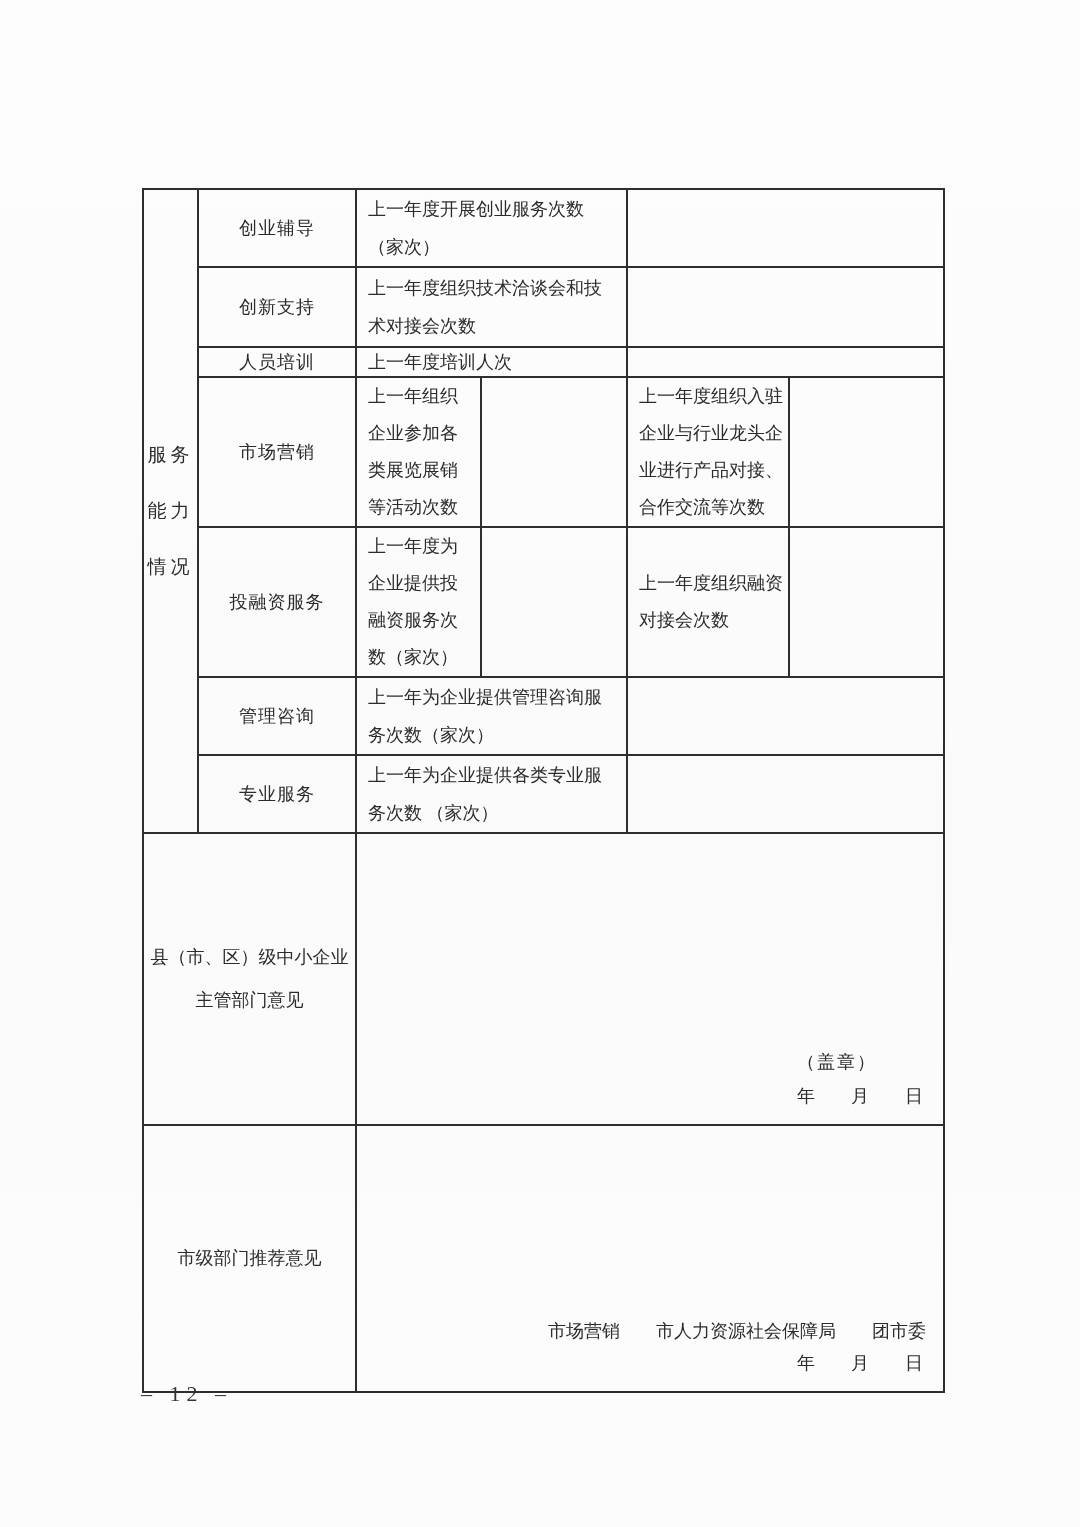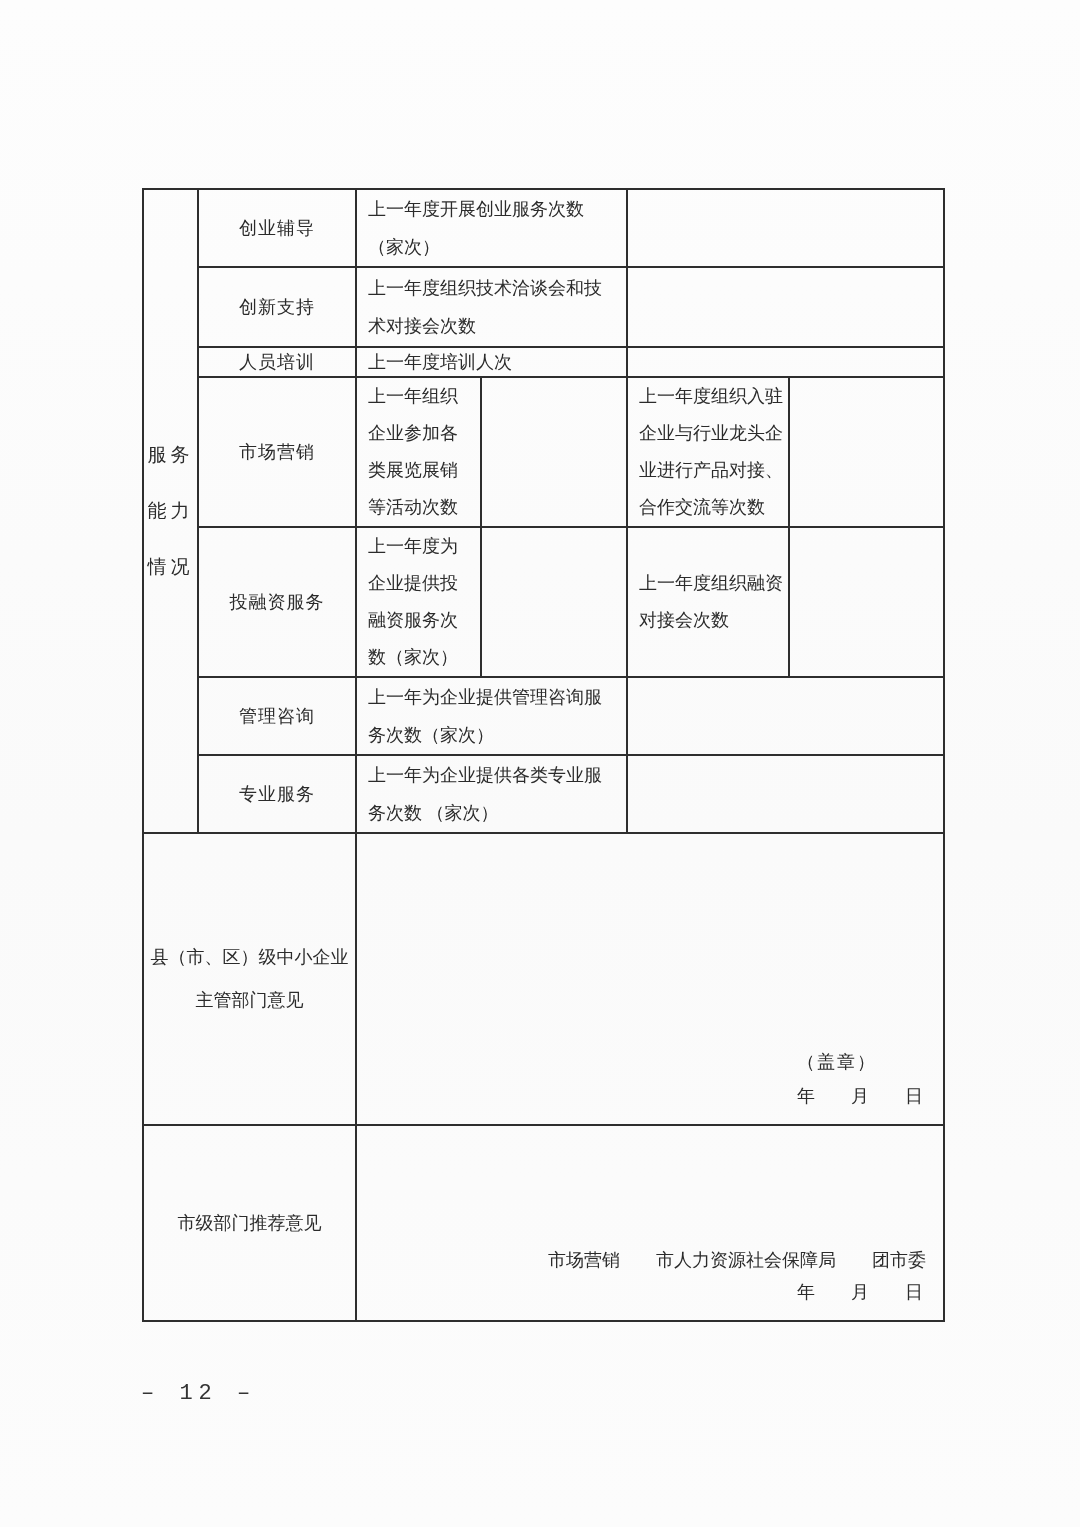--- a/index.html
+++ b/index.html
@@ -78,21 +78,21 @@
     bottom: 48px;
     font-size: 18px;
   }
   .page-number {
     position: absolute;
     left: 141px;
     top: 1381px;
     font-size: 22px;
     letter-spacing: 6px;
     color: #333333;
-    font-family: Liberation Mono, monospace;
+    font-family: Liberation Serif, serif;
   }
 </style>
 </head>
 <body>
 
 <div class="page">
 
   <table class="form-table">
     <colgroup>
       <col style="width:55px">
@@ -169,21 +169,21 @@
 
     <tr style="height:292px">
       <td class="c-label" colspan="2">县（市、区）级中小企业
 主管部门意见</td>
       <td class="c-sign" colspan="4">
         <span class="seal-text">（盖章）</span>
         <span class="date-text">年　　月　　日</span>
       </td>
     </tr>
 
-    <tr style="height:196px">
+    <tr style="height:267px">
       <td class="c-label" colspan="2">市级部门推荐意见</td>
       <td class="c-sign" colspan="4">
         <span class="depts-text">市场营销　　市人力资源社会保障局　　团市委</span>
         <span class="date-text">年　　月　　日</span>
       </td>
     </tr>
   </tbody>
     </table>
 
   <div class="page-number">– 12 –</div>

